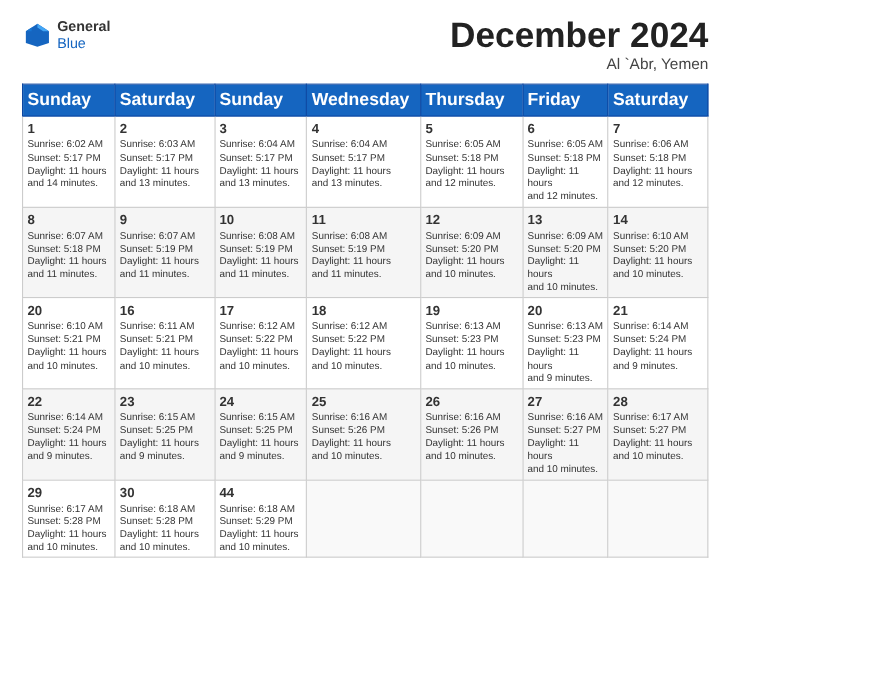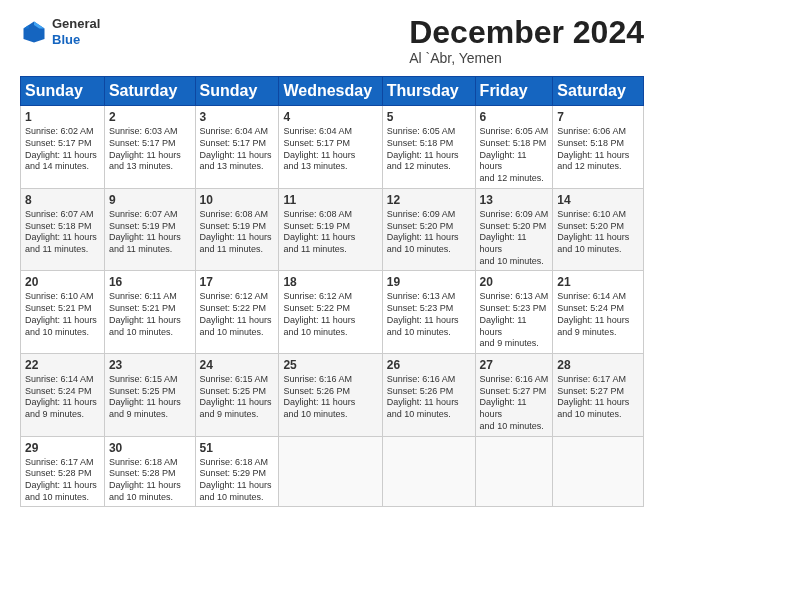--- a/index.html
+++ b/index.html
@@ -28,27 +28,27 @@
     }
     .logo-text {
       font-size: 13px;
       line-height: 1.2;
       color: #333;
     }
     .logo-text span {
       display: block;
     }
     .logo-text .general { font-weight: bold; }
-    .logo-text .blue { color: #1565c0; font-weight: bold; }
+    .logo-text .blue { color: #1565c0; font-weight: normal; }
     .logo-icon {
       width: 28px;
       height: 28px;
     }
     .title-area {
-      text-align: left;
+      text-align: right;
     }
     .month-title {
       font-size: 32px;
       font-weight: bold;
       color: #222;
       line-height: 1;
     }
     .location {
       font-size: 14px;
       color: #444;
@@ -343,21 +343,21 @@
 and 10 minutes.</div>
           </td>
           <td>
             <span class="day-num">30</span>
             <div class="day-info" style="white-space: pre-line;">Sunrise: 6:18 AM
 Sunset: 5:28 PM
 Daylight: 11 hours
 and 10 minutes.</div>
           </td>
           <td>
-            <span class="day-num">51</span>
+            <span class="day-num">44</span>
             <div class="day-info" style="white-space: pre-line;">Sunrise: 6:18 AM
 Sunset: 5:29 PM
 Daylight: 11 hours
 and 10 minutes.</div>
           </td>
           <td class="empty"></td>
           <td class="empty"></td>
           <td class="empty"></td>
           <td class="empty"></td>
         </tr>

